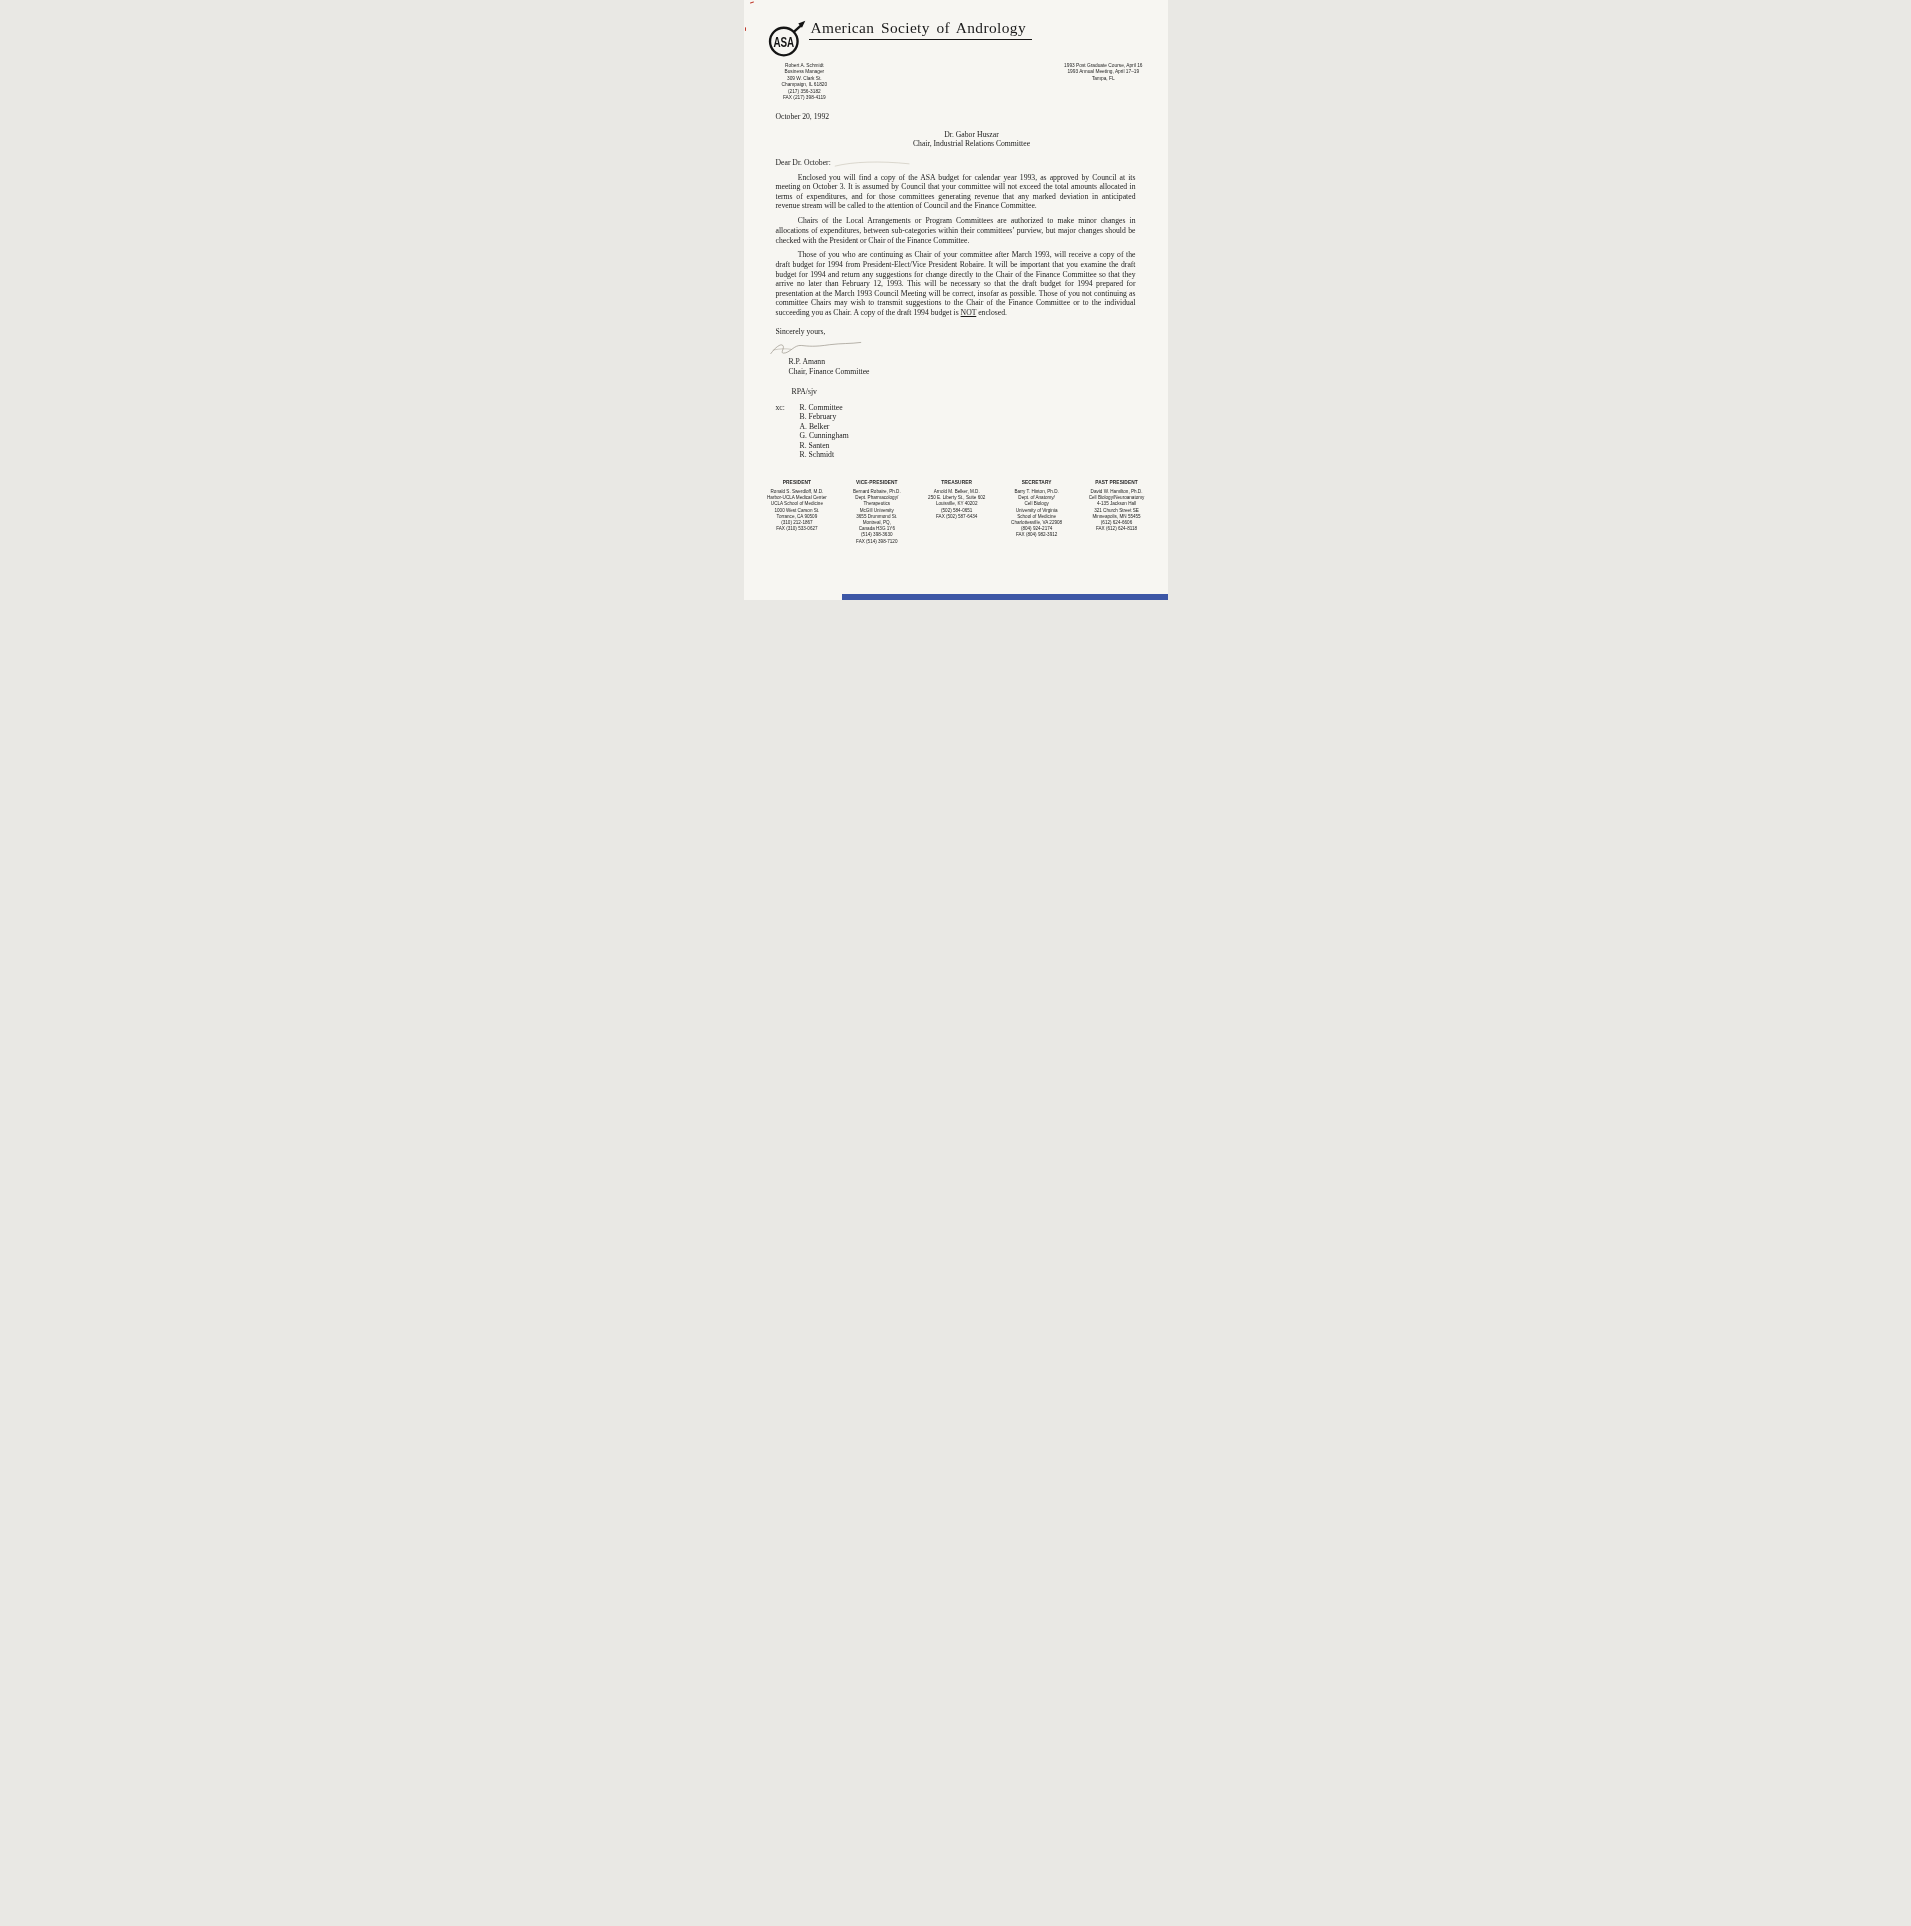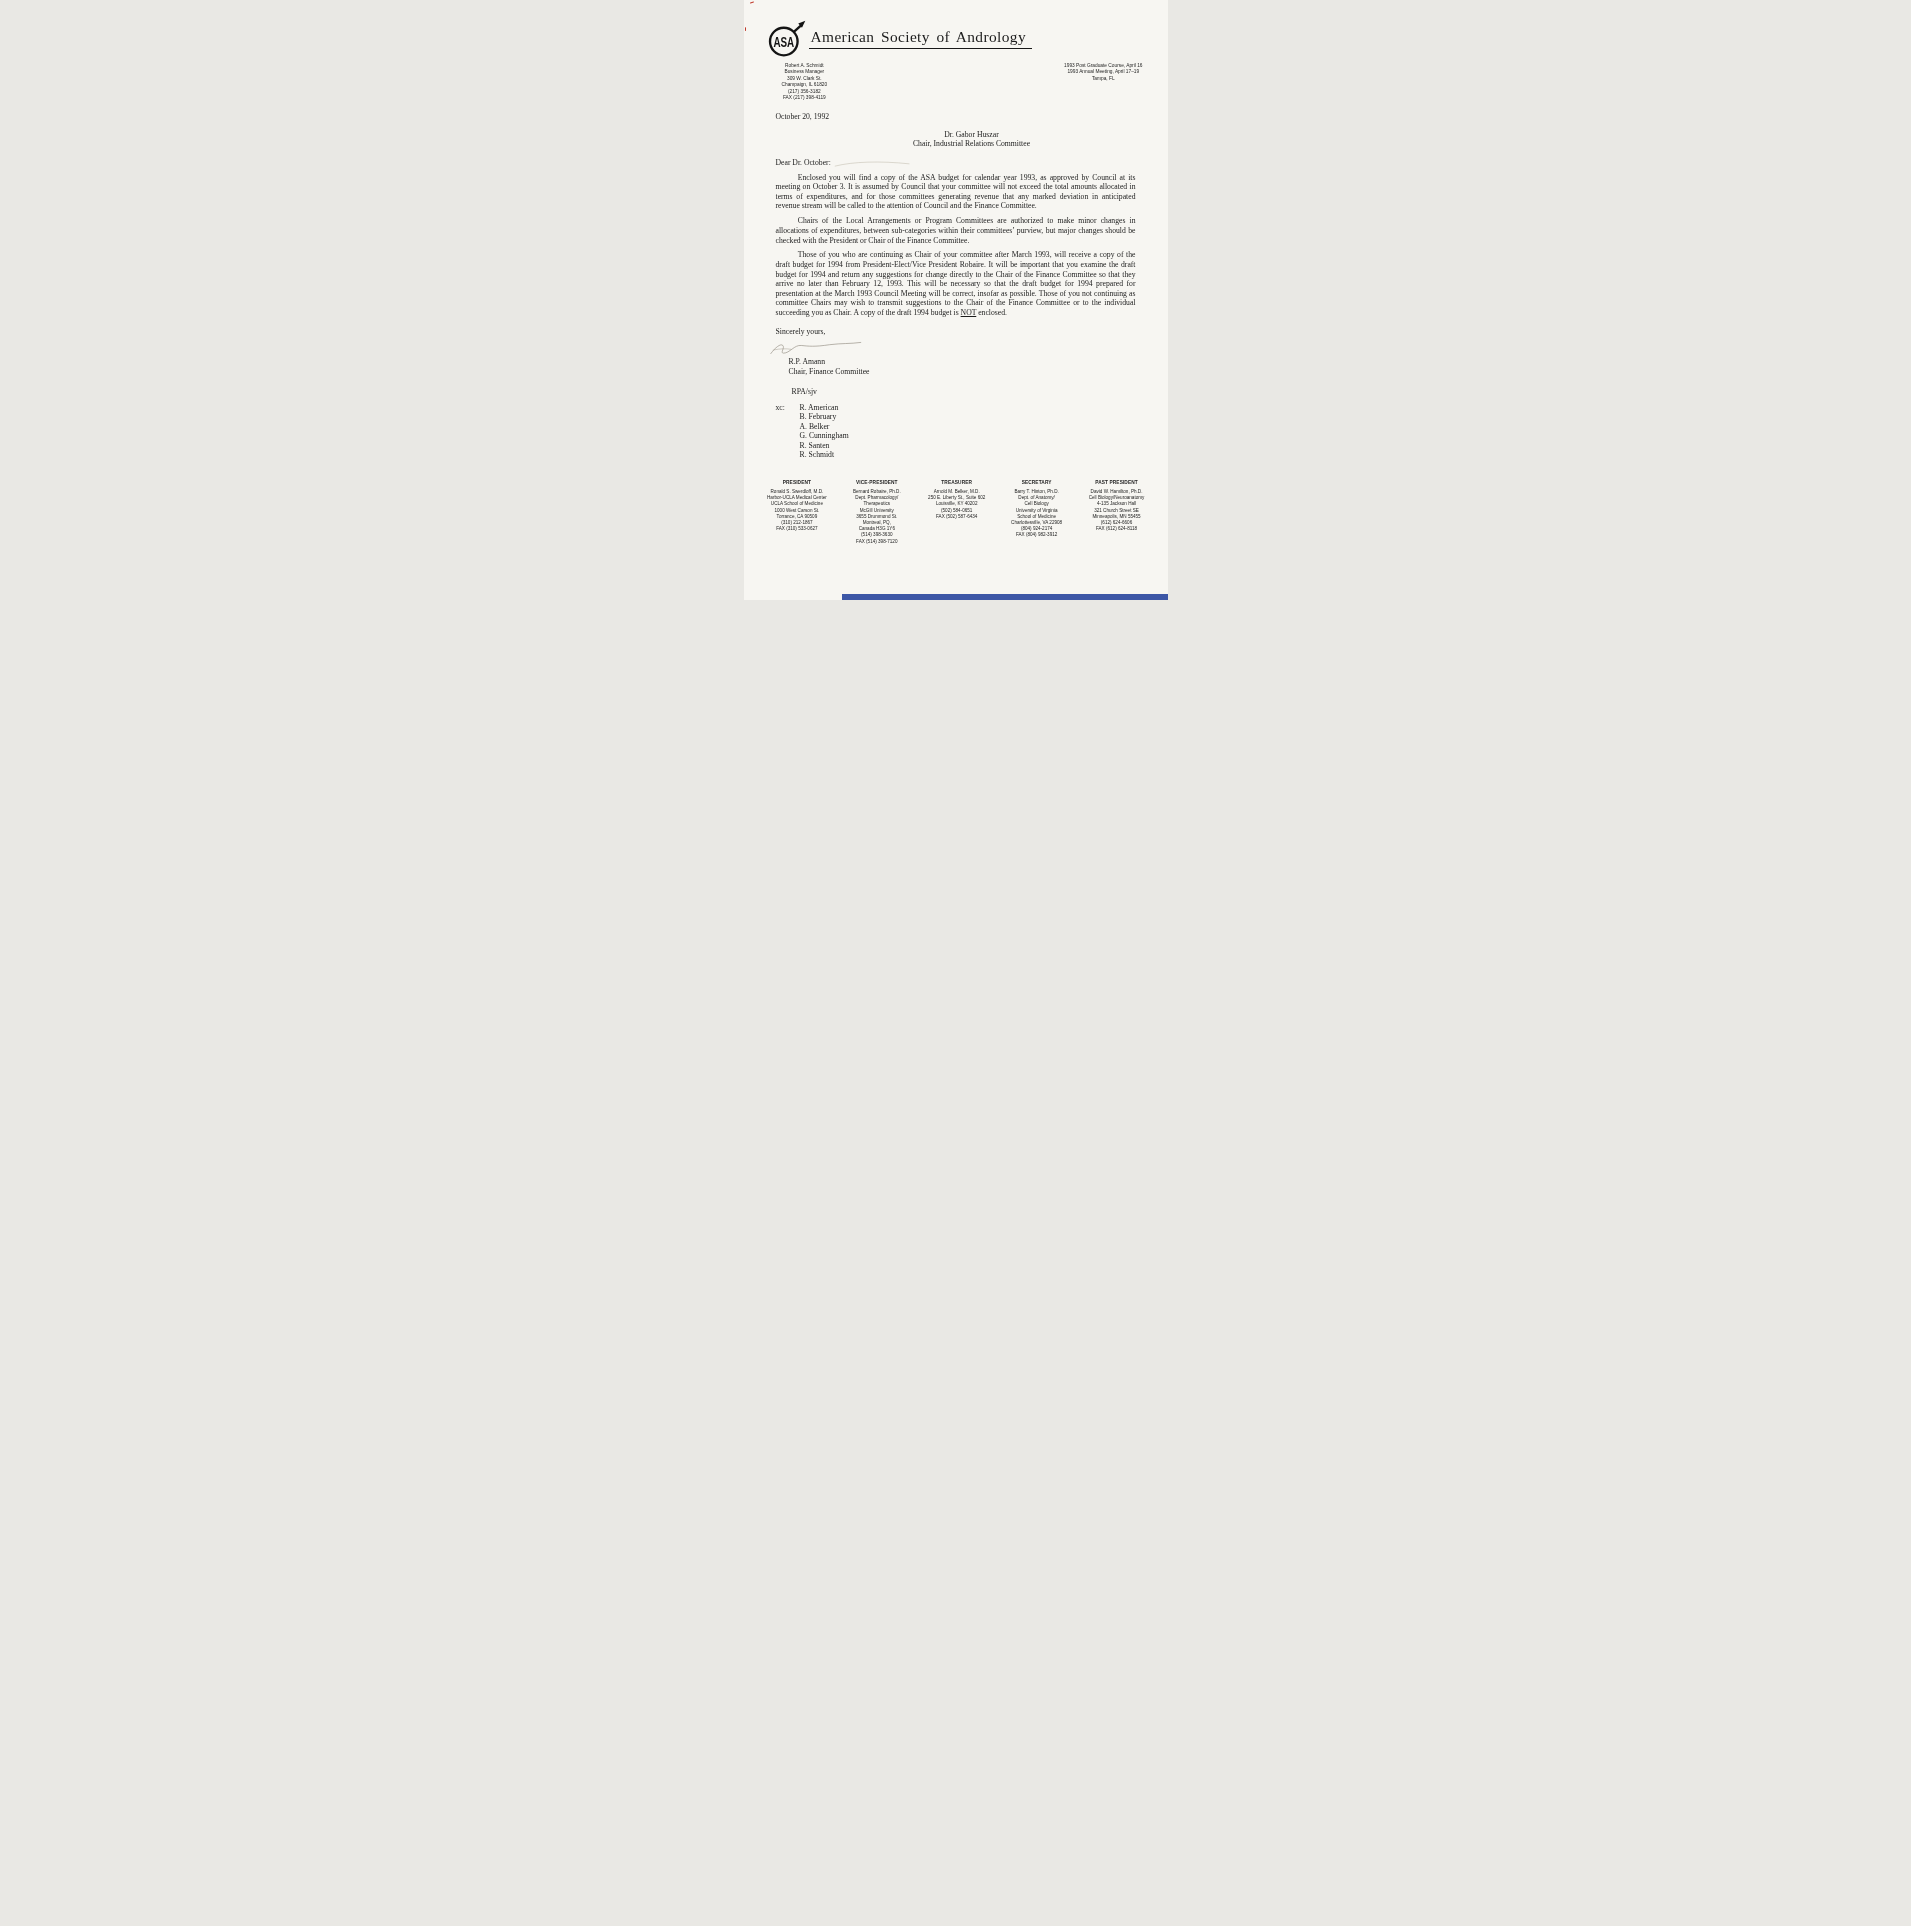--- a/index.html
+++ b/index.html
@@ -13,21 +13,21 @@
     font-family:"Liberation Serif", serif;
     overflow:hidden;
   }
   
   .red-mark{position:absolute;background:#c0392b;border-radius:0.4px;}
   .red-mark.m1{left:6.2px;top:2.3px;width:3.5px;height:1.2px;transform:rotate(-18deg);}
   .red-mark.m2{left:1.5px;top:27px;width:1.2px;height:3.9px;}
   .blue-strip{position:absolute;left:98px;right:0;bottom:0;height:6.2px;}
 
   
-  .logo-row{display:flex;align-items:center;padding:19px 4px 0 23px;}
+  .logo-row{display:flex;align-items:flex-start;padding:19px 4px 0 23px;}
   .logo-svg{display:block;}
   .org-name{
     margin:0 0 0 1.5px;
     font-size:15.4px;
     font-weight:400;
     letter-spacing:0.4px;
     word-spacing:2.3px;
     white-space:nowrap;
     border-bottom:1.2px solid #181818;
     padding:0 6.2px 2.3px 1.5px;
@@ -141,21 +141,21 @@
     </div>
 
     <p class="signer">R.P. Amann</p>
     <p class="signer">Chair, Finance Committee</p>
 
     <p class="ref">RPA/sjv</p>
 
     <div class="cc">
       <span class="cc-label">xc:</span>
       <div class="cc-names">
-          <div>R. American</div>
+          <div>R. Committee</div>
           <div>B. February</div>
           <div>A. Belker</div>
           <div>G. Cunningham</div>
           <div>R. Santen</div>
           <div>R. Schmidt</div>
         </div>
     </div>
   </main>
 
   <footer class="officers">

